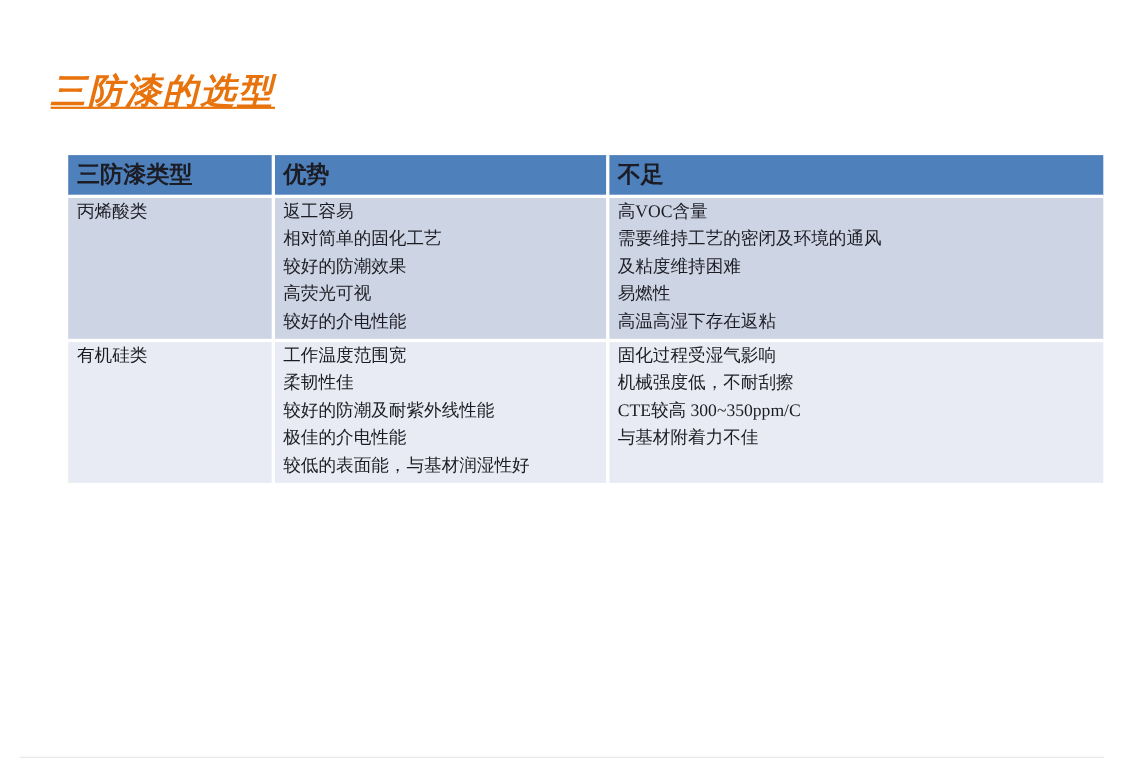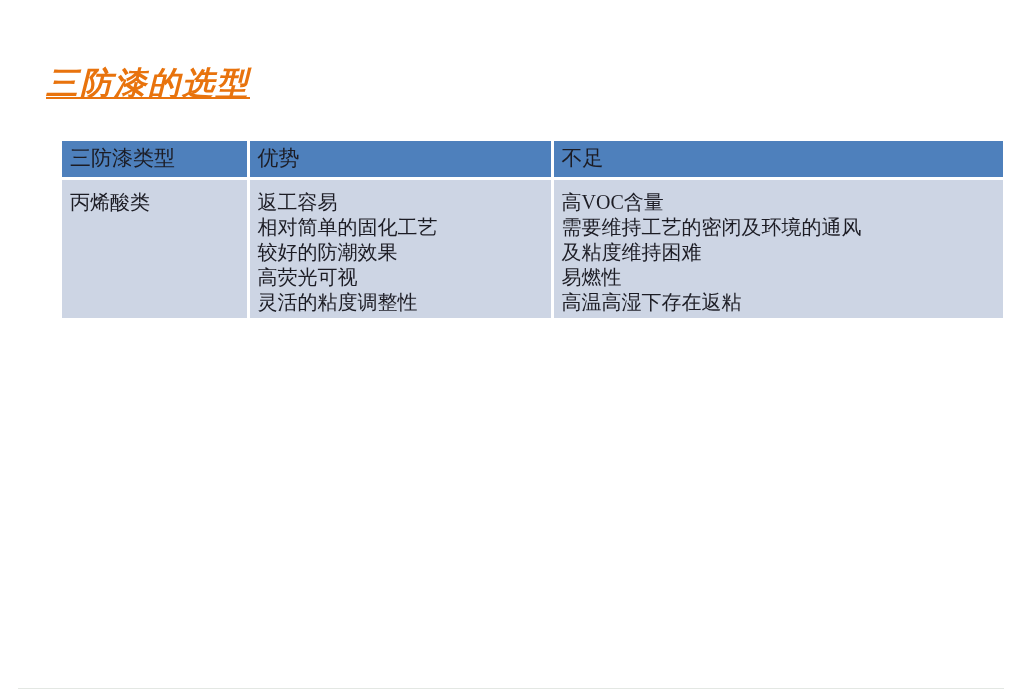--- a/index.html
+++ b/index.html
@@ -44,28 +44,28 @@
     color: var(--text, #1C1C24);
   }
   tr > *:first-child { border-left: 0; }
   tr > *:last-child  { border-right: 0; }
   thead th { border-top: 0; }
   tbody tr:last-child td { border-bottom: 0; }
   thead th {
     background: var(--header_bg, #4E80BC);
     height: 37px;
     font-size: 21px;
-    font-weight: normal;
+    font-weight: bold;
     padding: 2px 8px 4px 8px;
     vertical-align: middle;
   }
   td {
     vertical-align: top;
-    padding: 10px 8px 3px 8px;
-    font-size: 20px;
+    padding: 0 8px 3px 8px;
+    font-size: 16px;
     line-height: 25px;
     white-space: pre-line;
   }
   tr.band-dark  td { background: var(--band_dark,  #CDD5E4); }
   tr.band-light td { background: var(--band_light, #E8EBF3); }
   .bottom-edge {
     position: absolute;
     left: 18px; right: 18px;
     top: 688px; height: 1px;
     background: var(--bottom_edge, #E3E7E3);
@@ -91,25 +91,37 @@
         <th>不足</th>
       </tr>
     </thead>
     <tbody>
       <tr class="band-dark">
         <td>丙烯酸类</td>
         <td>返工容易
 相对简单的固化工艺
 较好的防潮效果
 高荧光可视
-灵活的粘度调整性</td>
+较好的介电性能</td>
         <td>高VOC含量
 需要维持工艺的密闭及环境的通风
 及粘度维持困难
 易燃性
 高温高湿下存在返粘</td>
+      </tr>
+      <tr class="band-light">
+        <td>有机硅类</td>
+        <td>工作温度范围宽
+柔韧性佳
+较好的防潮及耐紫外线性能
+极佳的介电性能
+较低的表面能，与基材润湿性好</td>
+        <td>固化过程受湿气影响
+机械强度低，不耐刮擦
+CTE较高 300~350ppm/C
+与基材附着力不佳</td>
       </tr>
     </tbody>
   </table>
 
   <div class="bottom-edge"></div>
 
 </div>
 
 </body></html>

